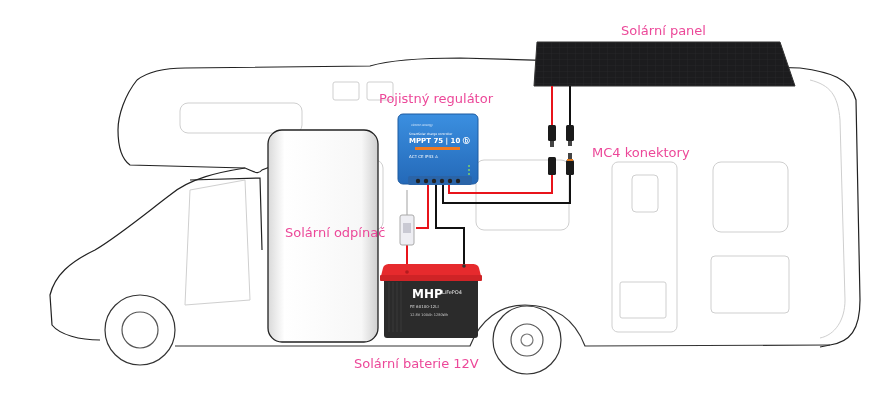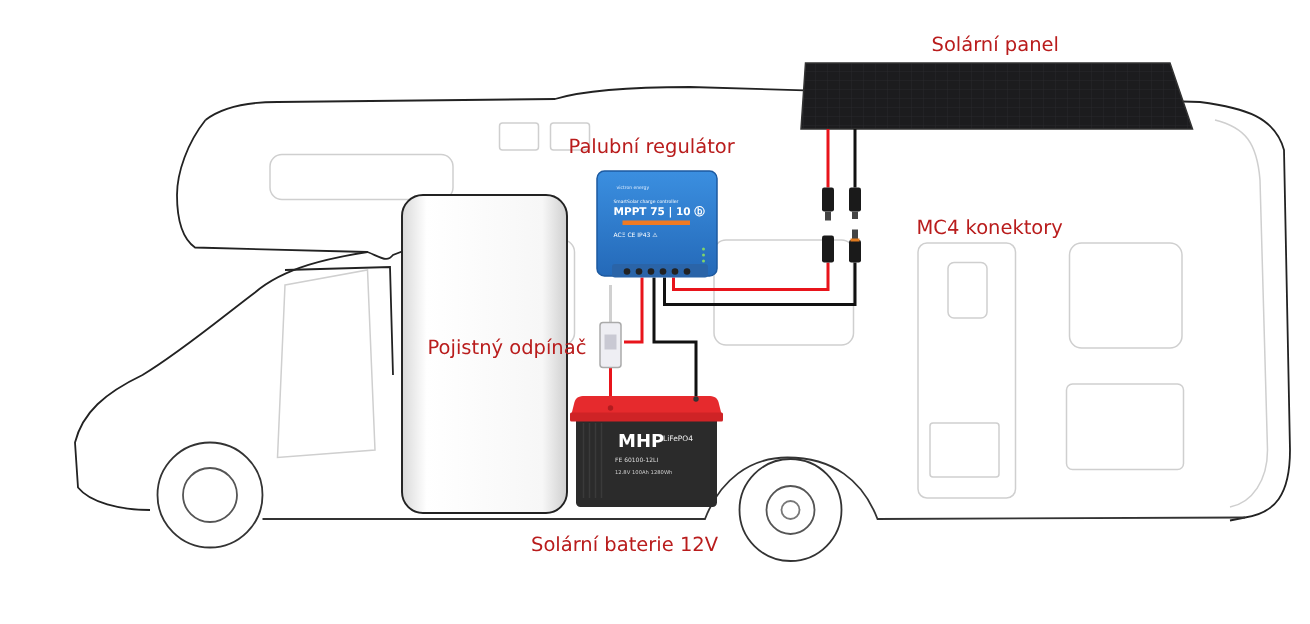--- a/index.html
+++ b/index.html
@@ -1,18 +1,18 @@
 <!DOCTYPE html>
 <html><head>
 <meta charset="utf-8">
 <style>
   html,body{margin:0;padding:0;background:#fff;}
   body{width:873px;height:416px;position:relative;overflow:hidden;font-family:"DejaVu Sans",sans-serif;}
   #scene{position:absolute;left:0;top:0;width:873px;height:416px;}
-  .label{position:absolute;font-size:13px;color:#b91c1c;white-space:nowrap;line-height:1;}
+  .label{position:absolute;font-size:13px;color:#ec4899;white-space:nowrap;line-height:1;}
 </style>
 </head>
 <body>
 
 <svg id="scene" viewBox="0 0 873 416" xmlns="http://www.w3.org/2000/svg">
   <defs>
     <linearGradient id="bedG" x1="0" x2="1" y1="0" y2="0">
       <stop offset="0" stop-color="#d9d9d9"></stop>
       <stop offset="0.15" stop-color="#ffffff"></stop>
       <stop offset="0.85" stop-color="#f7f7f7"></stop>
@@ -130,16 +130,16 @@
     <text x="412" y="298" font-size="12" font-weight="bold" fill="#fff" font-family="DejaVu Sans, sans-serif">MHP</text>
     <text x="442" y="294" font-size="5" fill="#eee" font-family="DejaVu Sans, sans-serif">LiFePO4</text>
     <text x="410" y="308" font-size="4" fill="#ddd" font-family="DejaVu Sans, sans-serif">FE 60100-12LI</text>
     <text x="410" y="316" font-size="3.5" fill="#ccc" font-family="DejaVu Sans, sans-serif">12.8V 100Ah 1280Wh</text>
     <circle cx="407" cy="272" r="1.8" fill="#b21c1f"></circle>
     <circle cx="464" cy="266" r="1.8" fill="#333"></circle>
   </g>
 </svg>
 
 <div class="label" style="left:621px;top:24px;">Solární panel</div>
-<div class="label" style="left:379px;top:92px;">Palubní regulátor</div>
-<div class="label" style="left:611px;top:146px;">MC4 konektory</div>
-<div class="label" style="left:285px;top:226px;">Pojistný odpínač</div>
+<div class="label" style="left:379px;top:92px;">Pojistný regulátor</div>
+<div class="label" style="left:592px;top:146px;">MC4 konektory</div>
+<div class="label" style="left:285px;top:226px;">Solární odpínač</div>
 <div class="label" style="left:354px;top:357px;">Solární baterie 12V</div>
 
 </body></html>

